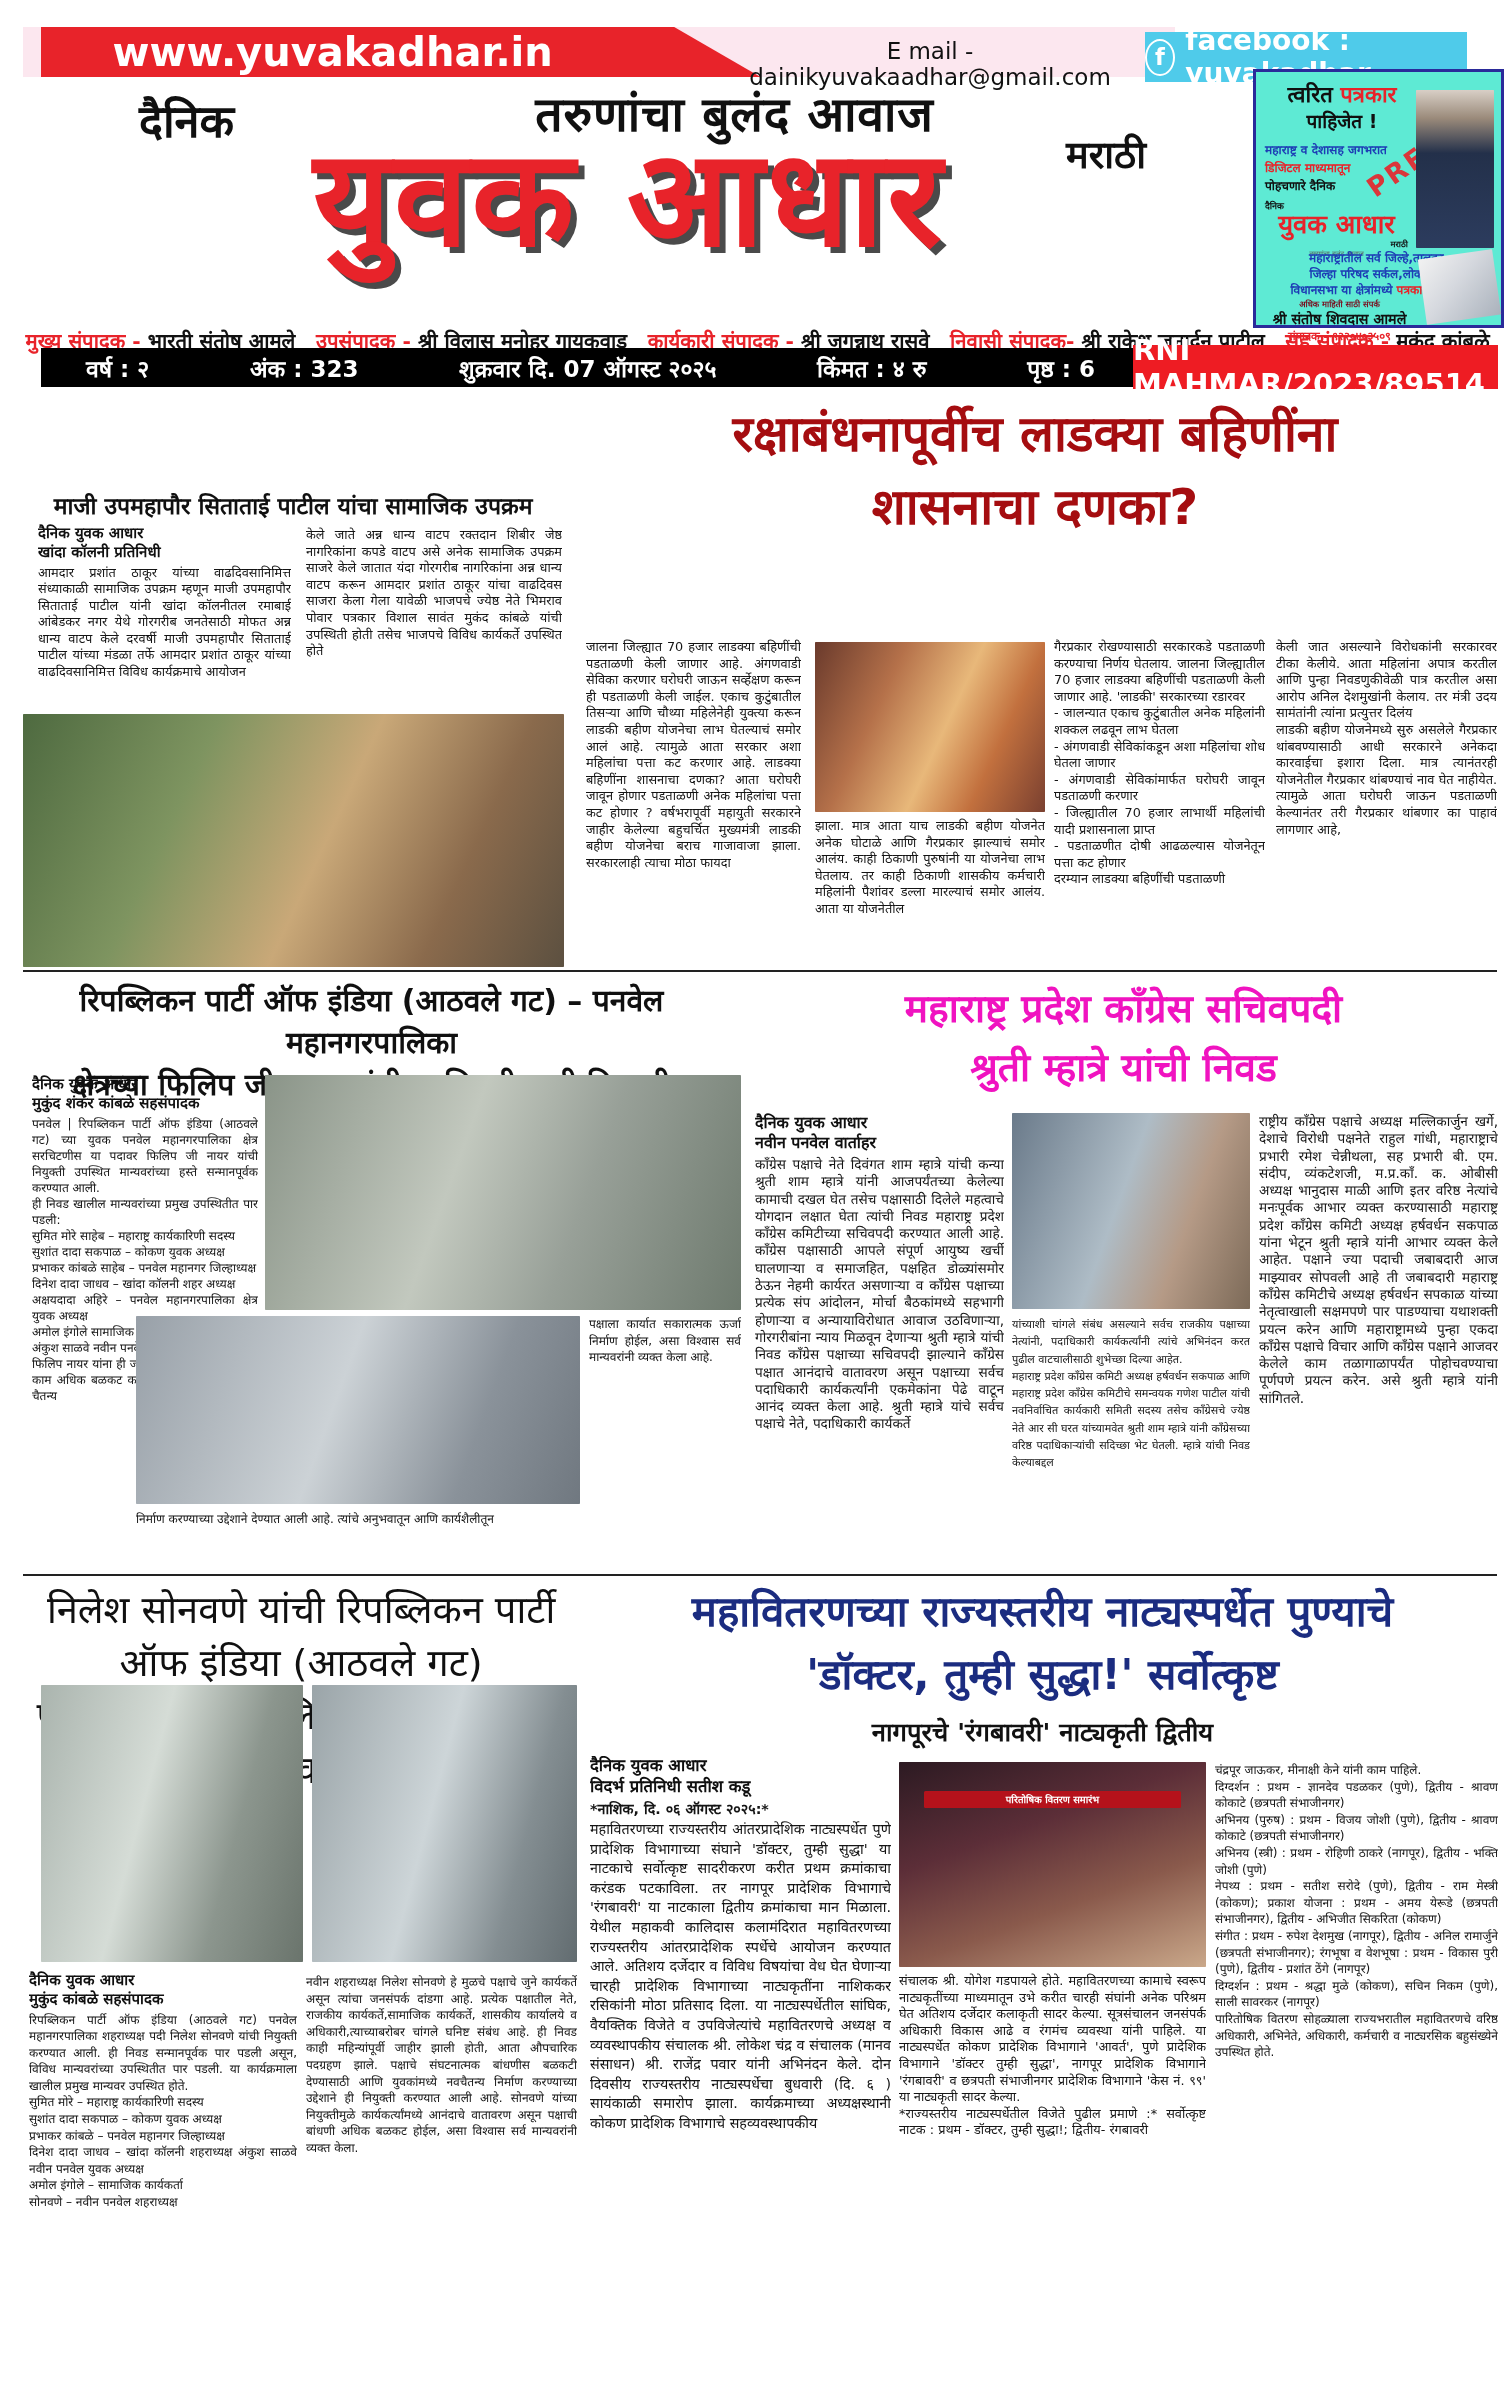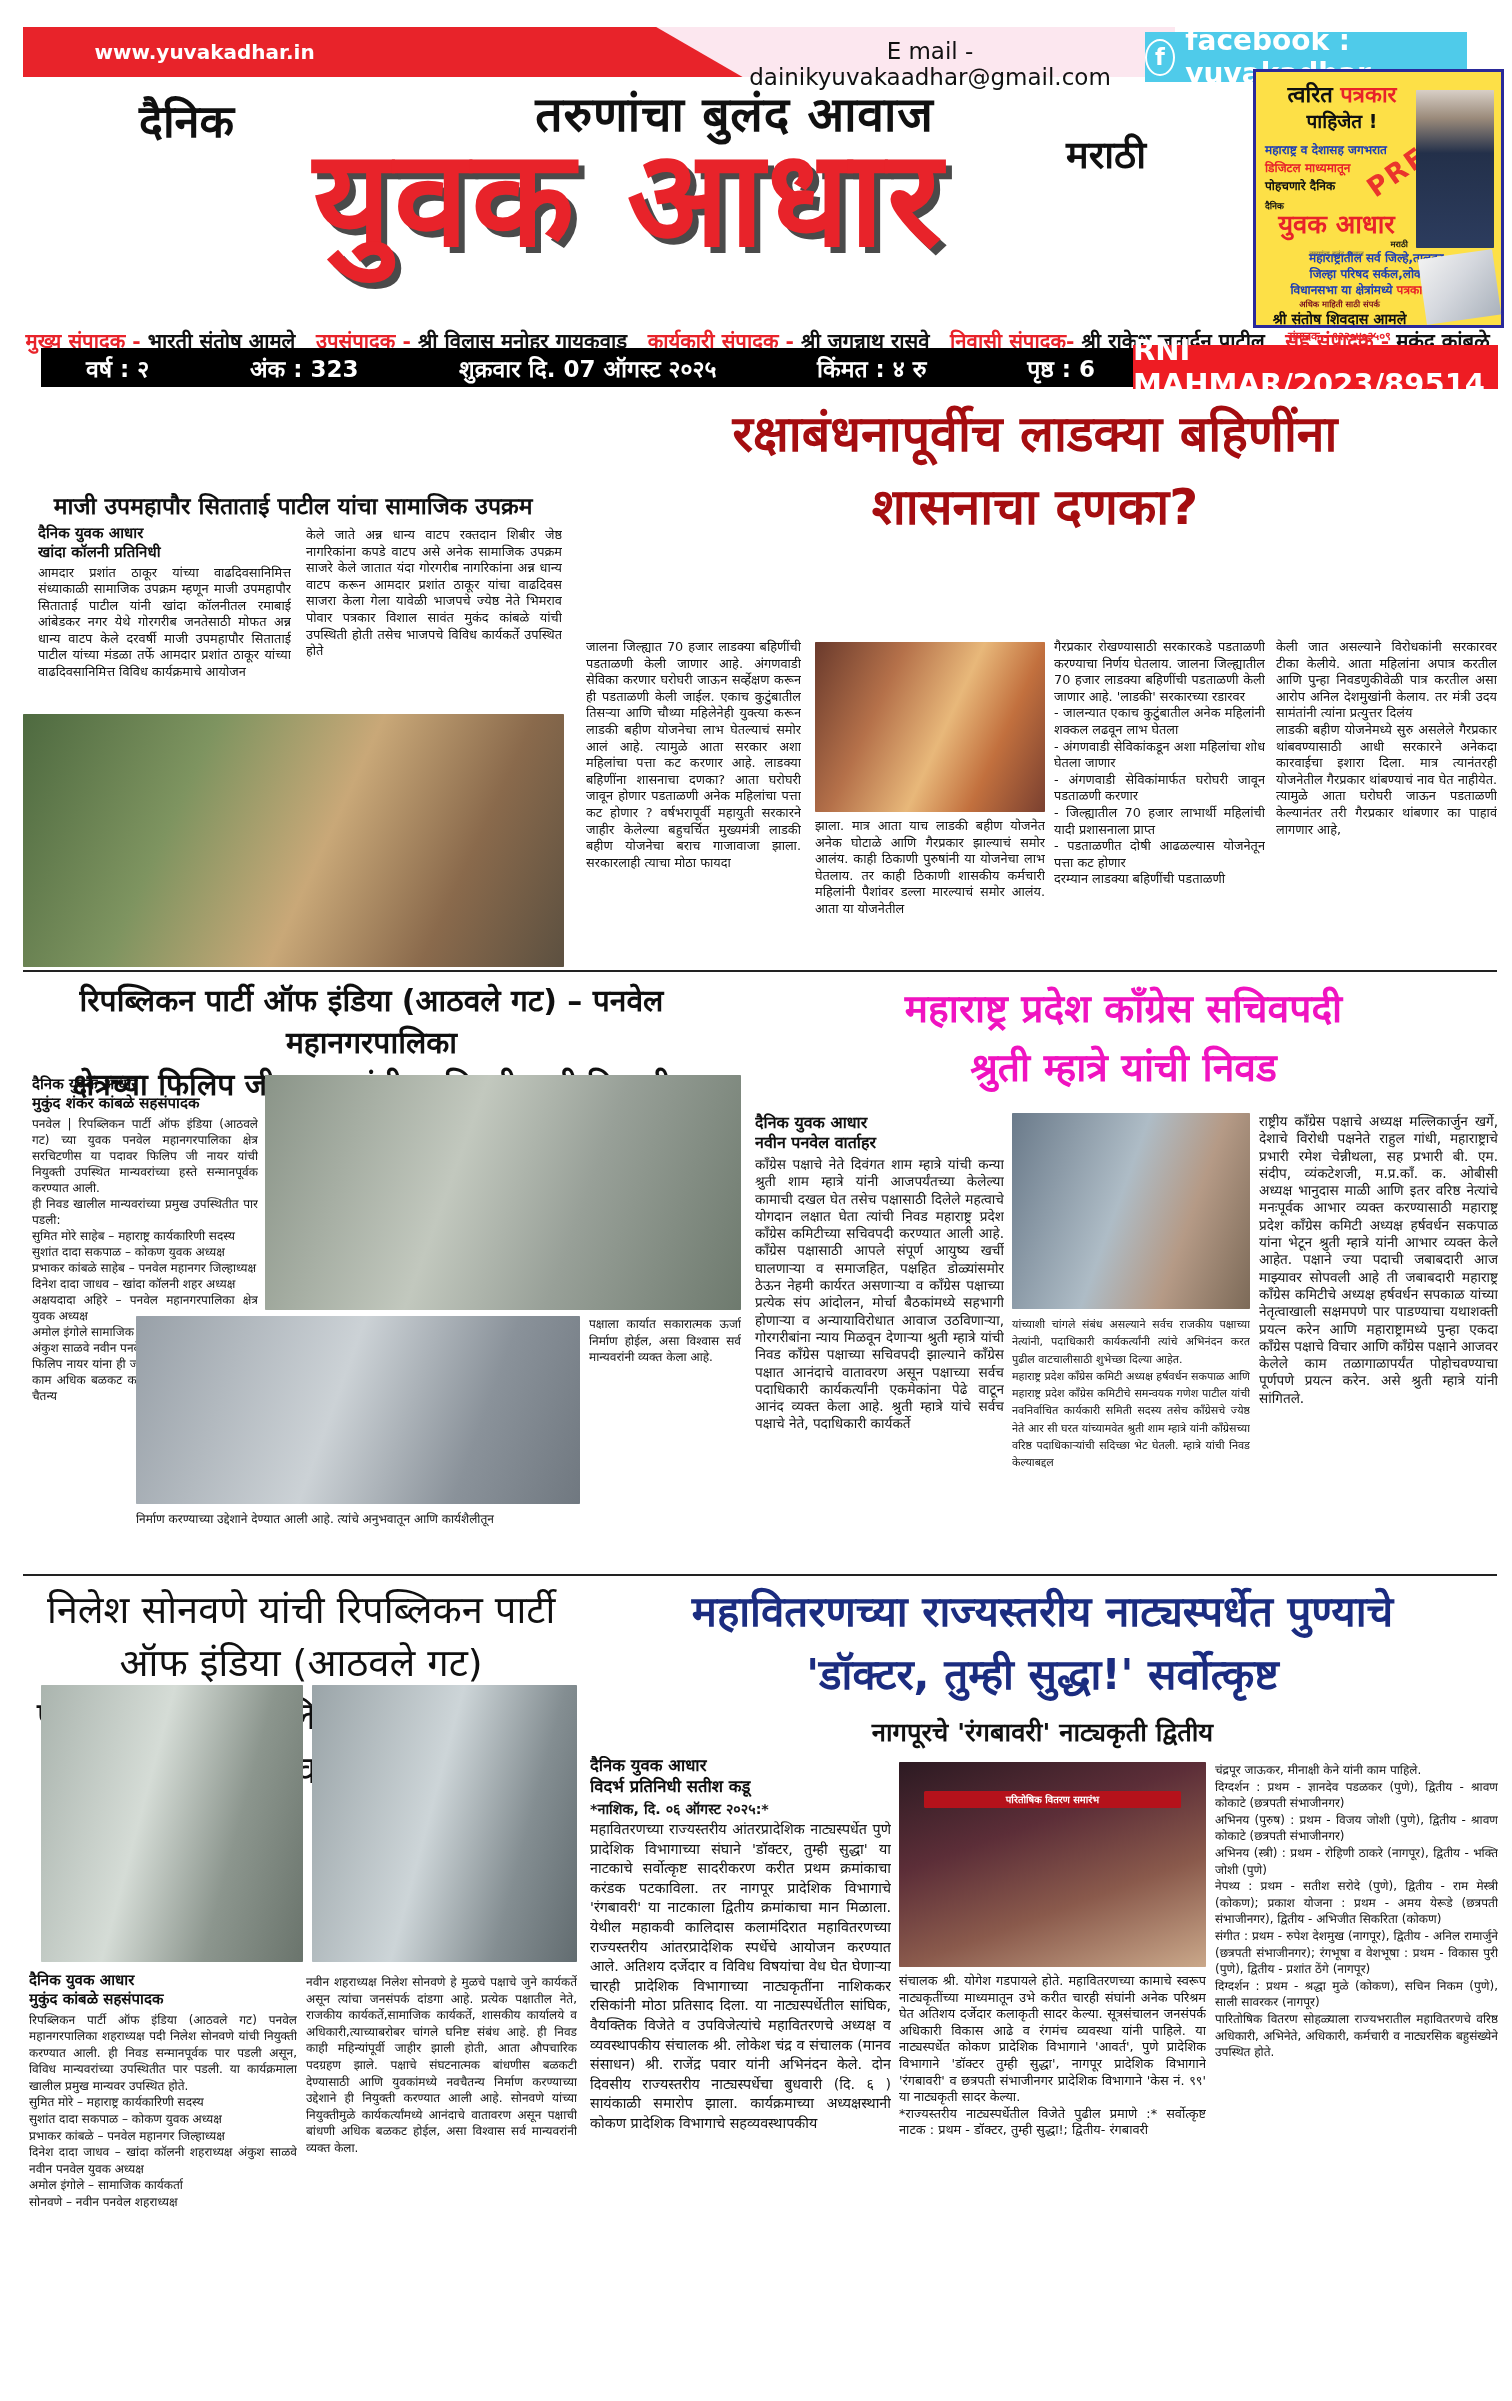--- a/index.html
+++ b/index.html
@@ -8,33 +8,33 @@
   .abs{position:absolute;}
   .center{text-align:center;}
   .pre{white-space:pre-line;}
   .just{text-align:justify;}
   .bodytxt{color:#141414;}
   .byline{font-weight:bold;line-height:1.25;margin-bottom:3px;}
   .photo{border-radius:0.8px;}
   
   .pinkstrip{background:#fce7ef;}
   .ribbon{background:#e8232a;clip-path:polygon(0 0,88% 0,100% 100%,0 100%);
-          color:#fff;font-weight:bold;display:flex;align-items:center;padding-left:72px;font-size:20px;}
+          color:#fff;font-weight:bold;display:flex;align-items:center;padding-left:72px;font-size:40px;margin-left:18px;}
   .fbbox{background:#4fcbea;color:#fff;font-weight:bold;display:flex;align-items:center;gap:10.5px;
          justify-content:center;font-size:28px;}
   .fbicon{display:inline-flex;width:33px;height:33px;border:2.3px solid #fff;border-radius:50%;
           align-items:center;justify-content:center;font-size:22.6px;font-weight:bold;color:#fff;}
   
   .daily{font-size:45px;font-weight:bold;}
   .tagline{font-size:48px;font-weight:bold;letter-spacing:0.8px;}
   .lang{font-size:38px;font-weight:bold;}
   .bigtitle{font-size:134px;font-weight:bold;color:#e8232a;line-height:1.2;
             text-shadow:6px 6px 0 #4a4a4a;letter-spacing:3px;}
   
-  .adbox{border:3px solid #2a2a9a;background:#fde047;}
+  .adbox{border:3px solid #2a2a9a;background:#5eead4;}
   .adh1{font-size:22px;font-weight:bold;}
   .adh1 .red{color:#e8232a;}
   .adsm{font-size:12px;font-weight:bold;line-height:1.5;}
   .blue{color:#1d3db5;}
   .red{color:#e8232a;}
   .maroon{color:#7a1020;}
   .press{color:#e8232a;font-size:27px;font-weight:bold;transform:rotate(-35deg);letter-spacing:2.3px;opacity:.9;}
   .adlogo-title{color:#e8232a;font-weight:bold;font-size:25.6px;line-height:1;}
   
   .editors{display:flex;justify-content:space-between;align-items:center;font-size:20.3px;font-weight:bold;}

